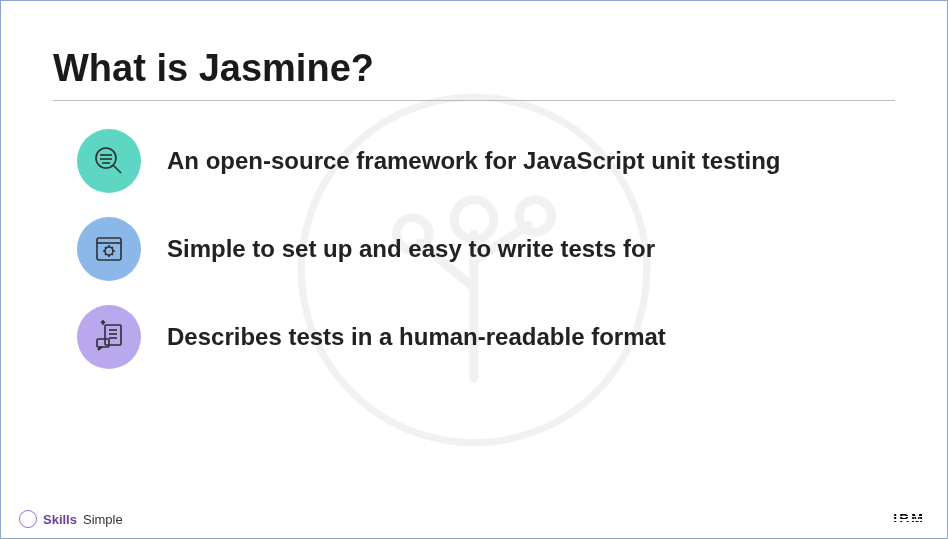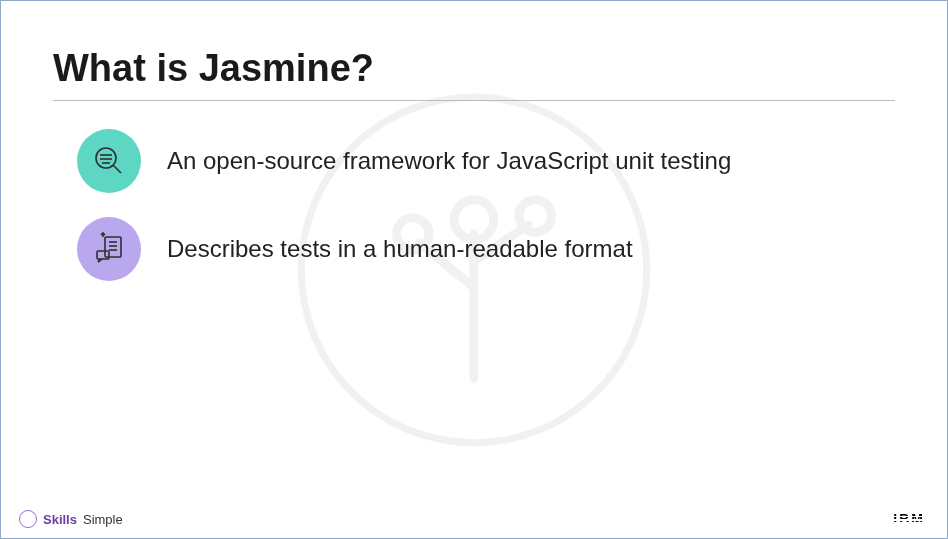--- a/index.html
+++ b/index.html
@@ -44,21 +44,21 @@
       border-radius: 50%;
       flex-shrink: 0;
       display: flex;
       align-items: center;
       justify-content: center;
     }
     .c0 { background: #5dd6c4; }
     .c1 { background: #f5a8c1; }
     .c2 { background: #8bb8e8; }
     .c3 { background: #b9a8ed; }
-    .item-text { font-size: 24px; color: #222; line-height: 1.35; max-width: 700px; }
+    .item-text { font-size: 24px; color: #222; line-height: 1.35; max-width: 700px; font-weight: bold; }
     .footer {
       position: absolute;
       bottom: 10px;
       left: 18px;
       right: 22px;
       display: flex;
       align-items: center;
       justify-content: space-between;
     }
     .skills {
@@ -99,20 +99,31 @@
           <line x1="22" y1="22" x2="30" y2="30"></line>
           <line x1="9" y1="12" x2="21" y2="12"></line>
           <line x1="9" y1="16" x2="21" y2="16"></line>
           <line x1="11" y1="20" x2="19" y2="20"></line>
         </svg>
       </div>
       <div class="item-text">An open-source framework for JavaScript unit testing</div>
     </div>
 
 
+    <div class="item">
+      <div class="icon-circle c2">
+        <svg width="36" height="36" viewBox="0 0 36 36" fill="none" stroke="#2f2f2f" stroke-width="1.6">
+          <rect x="6" y="7" width="24" height="22" rx="2"></rect>
+          <line x1="6" y1="12" x2="30" y2="12"></line>
+          <circle cx="18" cy="20" r="4"></circle>
+          <path d="M18 14 v2 M18 24 v2 M12 20 h2 M22 20 h2 M14 16 l1.4 1.4 M22 16 l-1.4 1.4 M14 24 l1.4 -1.4 M22 24 l-1.4 -1.4"></path>
+        </svg>
+      </div>
+      <div class="item-text">Simple to set up and easy to write tests for</div>
+    </div>
 
     <div class="item">
       <div class="icon-circle c3">
         <svg width="36" height="36" viewBox="0 0 36 36" fill="none" stroke="#2f2f2f" stroke-width="1.6">
           <rect x="14" y="6" width="16" height="20" rx="1"></rect>
           <line x1="18" y1="11" x2="26" y2="11"></line>
           <line x1="18" y1="15" x2="26" y2="15"></line>
           <line x1="18" y1="19" x2="26" y2="19"></line>
           <rect x="6" y="20" width="12" height="8" rx="1"></rect>
           <path d="M9 28 l-2 3 l4 -3"></path>

